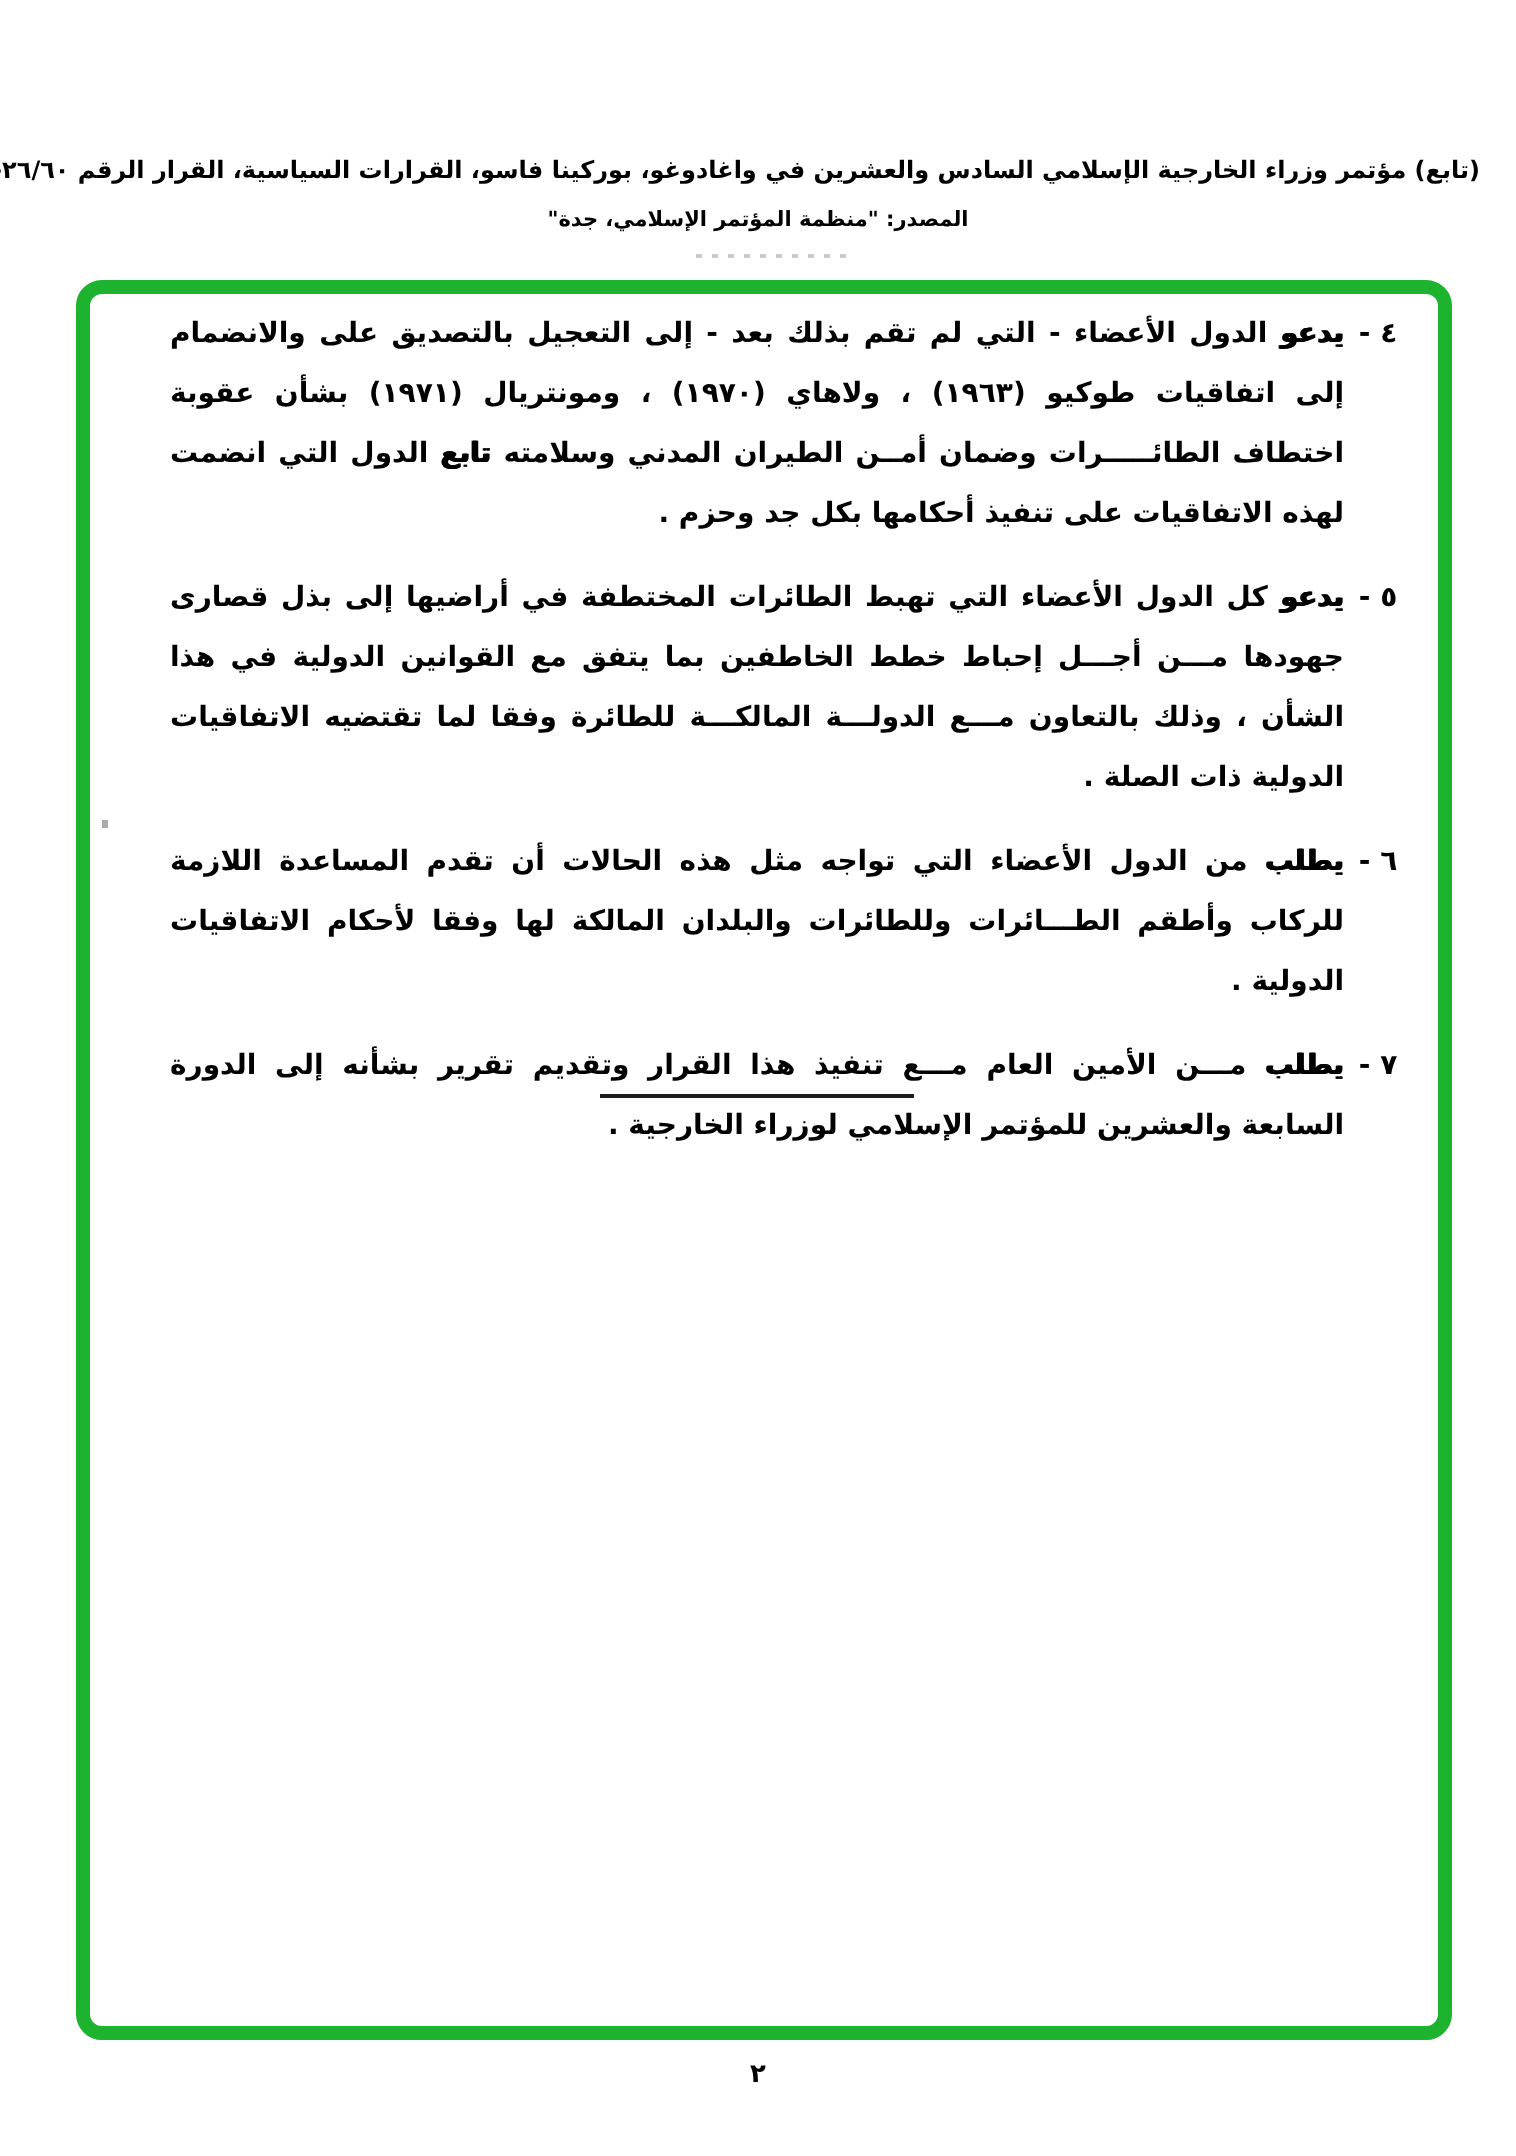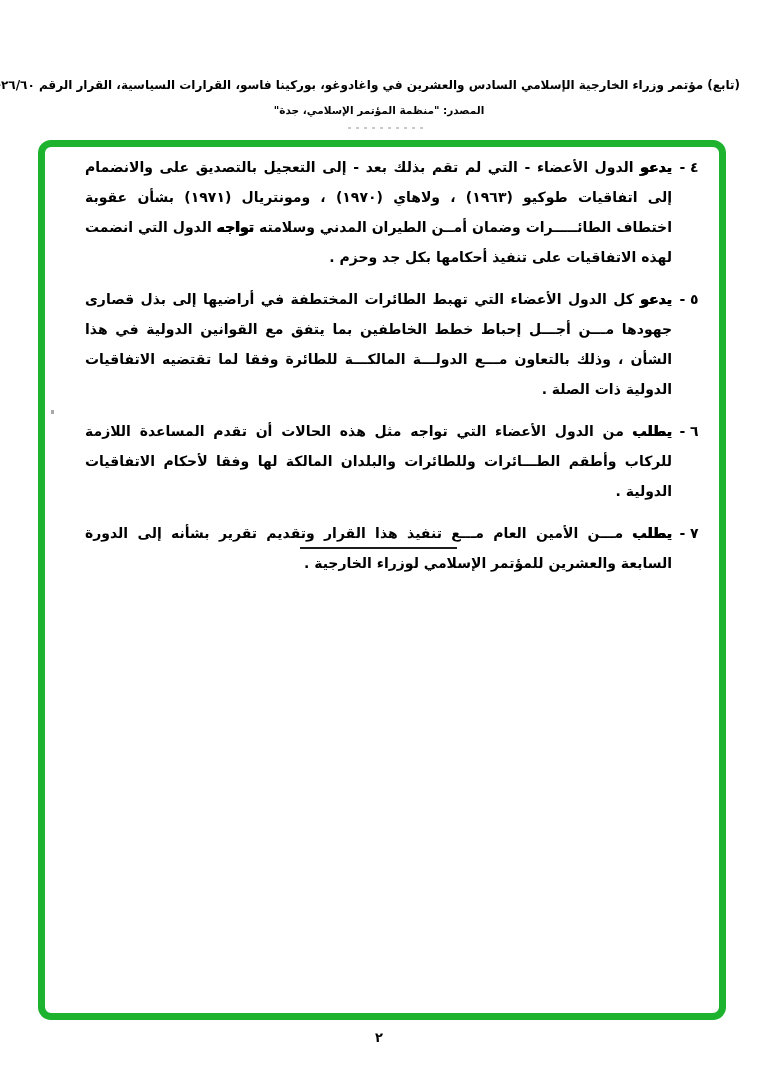--- a/index.html
+++ b/index.html
@@ -67,21 +67,21 @@
 
 <div class="source-line">المصدر:  "منظمة المؤتمر الإسلامي، جدة"</div>
 
 <div class="smudge"></div>
 
 <div class="green-box"></div>
 
 <div class="content" id="paragraphs">
     <div class="para">
       <div class="num">٤ -</div>
-      <div class="ptext"><span class="xb">يدعو</span><span> الدول الأعضاء - التي لم تقم بذلك بعد - إلى التعجيل بالتصديق على والانضمام إلى اتفاقيات طوكيو (١٩٦٣) ، ولاهاي (١٩٧٠) ، ومونتريال (١٩٧١) بشأن عقوبة اختطاف الطائـــــرات وضمان أمــن الطيران المدني وسلامته </span><span class="xb">تواجه</span><span> الدول التي انضمت لهذه الاتفاقيات على تنفيذ أحكامها بكل جد وحزم .</span></div>
+      <div class="ptext"><span class="xb">يدعو</span><span> الدول الأعضاء - التي لم تقم بذلك بعد - إلى التعجيل بالتصديق على والانضمام إلى اتفاقيات طوكيو (١٩٦٣) ، ولاهاي (١٩٧٠) ، ومونتريال (١٩٧١) بشأن عقوبة اختطاف الطائـــــرات وضمان أمــن الطيران المدني وسلامته </span><span class="xb">تابع</span><span> الدول التي انضمت لهذه الاتفاقيات على تنفيذ أحكامها بكل جد وحزم .</span></div>
     </div>
     <div class="para">
       <div class="num">٥ -</div>
       <div class="ptext"><span class="xb">يدعو</span><span> كل الدول الأعضاء التي تهبط الطائرات المختطفة في أراضيها إلى بذل قصارى جهودها مـــن أجـــل إحباط خطط الخاطفين بما يتفق مع القوانين الدولية في هذا الشأن ، وذلك بالتعاون مـــع الدولـــة المالكـــة للطائرة وفقا لما تقتضيه الاتفاقيات الدولية ذات الصلة .</span></div>
     </div>
     <div class="para">
       <div class="num">٦ -</div>
       <div class="ptext"><span class="xb">يطلب</span><span> من الدول الأعضاء التي تواجه مثل هذه الحالات أن تقدم المساعدة اللازمة للركاب وأطقم الطـــائرات وللطائرات والبلدان المالكة لها وفقا لأحكام الاتفاقيات الدولية .</span></div>
     </div>
     <div class="para">

